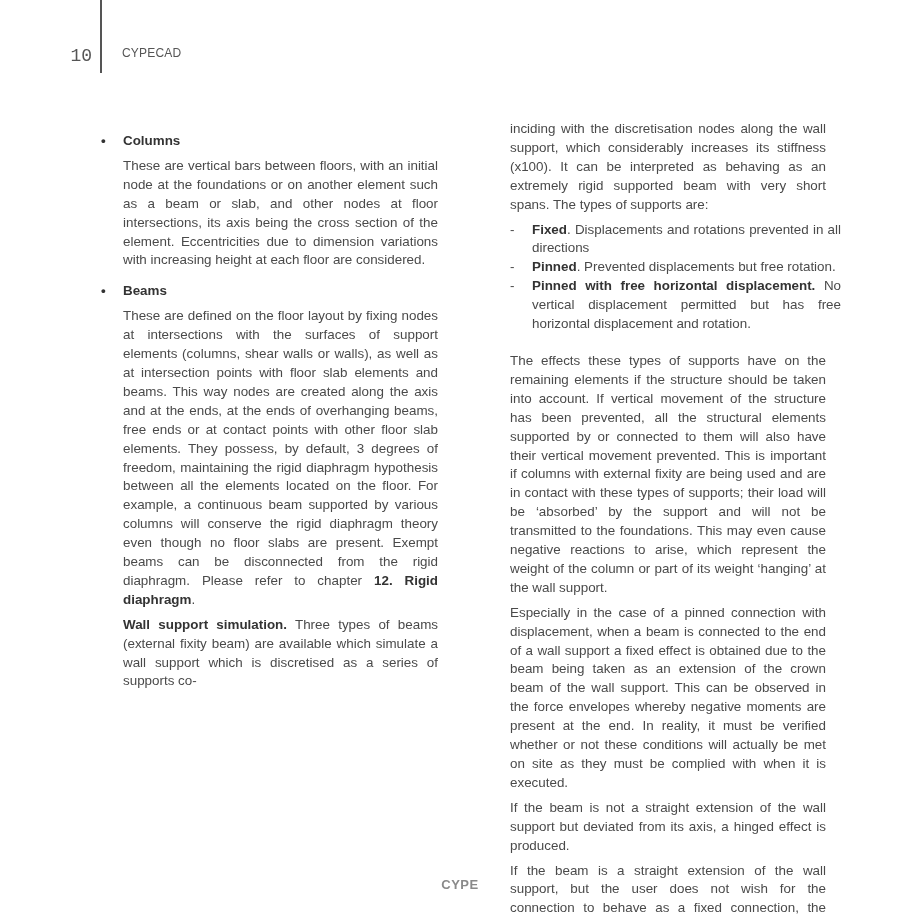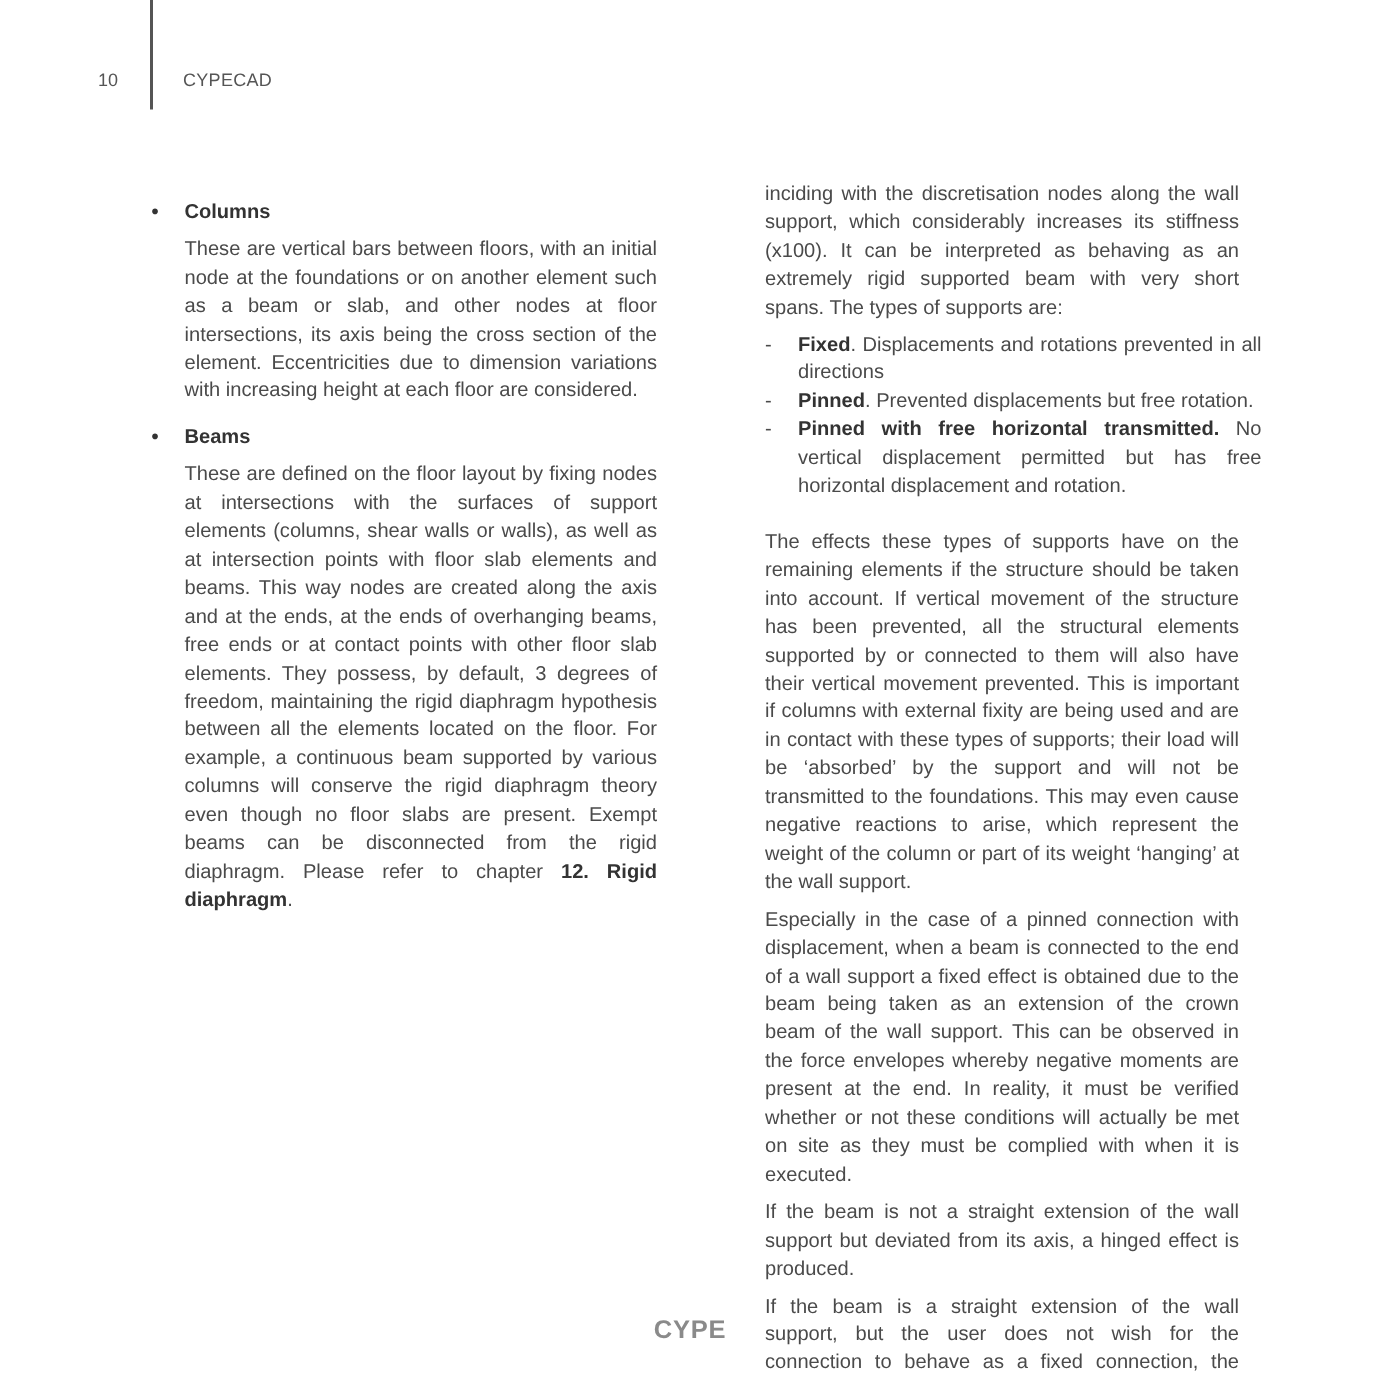--- a/index.html
+++ b/index.html
@@ -1,37 +1,37 @@
 <!DOCTYPE html>
 <html><head>
 <meta charset="utf-8">
 <style>
   html, body { margin: 0; padding: 0; background: #ffffff; }
   body { width: 920px; height: 920px; position: relative; overflow: hidden;
          font-family: "Liberation Sans", sans-serif; color: #4a4a4a; }
   .rule { position: absolute; left: 100px; top: 0; width: 2px; height: 73px; background: #555; }
-  .pagenum { position: absolute; left: 52px; top: 46px; width: 40px; text-align: center;
-             font-size: 12px; color: #555; }
+  .pagenum { position: absolute; left: 52px; top: 46px; width: 40px; text-align: right;
+             font-size: 18px; color: #555; font-family: Liberation Mono, monospace; }
   .runhead { position: absolute; left: 122px; top: 46px; font-size: 12px; color: #555; letter-spacing: 0.2px; }
   .col { position: absolute; top: 120px; width: 352px; font-size: 13.4px; line-height: 18.9px; text-align: justify; }
   .col.left { left: 101px; }
   .col.right { left: 510px; width: 331px; }
   h1 { margin: 0 0 10px 0; font-size: 19px; font-weight: bold; color: #3f7ab6; line-height: 26px;
        font-family: "Liberation Sans", sans-serif; letter-spacing: -0.2px; }
   p { margin: 0 15px 6px 0; }
   .bullet { position: relative; margin: 12px 0 6px 0; font-weight: bold; color: #333; }
   .bullet .dot { position: absolute; left: 0; top: 0; }
   .bullet .lbl { margin-left: 22px; margin-top: 48px; }
   .indent { margin-left: 22px; }
   b { color: #333; }
   .dash-item { position: relative; padding-left: 22px; margin: 0; }
   .dash-item .dash { position: absolute; left: 0; top: 0; }
   .gap { height: 18px; }
   .footer { position: absolute; left: 0; width: 920px; top: 877px; text-align: center;
-            font-size: 17px; font-weight: bold; color: #8a8a8a; letter-spacing: 0.5px; }
+            font-size: 13px; font-weight: bold; color: #8a8a8a; letter-spacing: 0.5px; }
 </style>
 </head>
 <body>
 
 <div class="rule"></div>
 <div class="pagenum">10</div>
 <div class="runhead">CYPECAD</div>
 
 <div class="col left">
 
@@ -39,35 +39,36 @@
     <span class="dot">•</span>
     <span class="lbl">Columns</span>
   </div>
   <p class="indent">These are vertical bars between floors, with an initial node at the foundations or on another element such as a beam or slab, and other nodes at floor intersections, its axis being the cross section of the element. Eccentricities due to dimension variations with increasing height at each floor are considered.</p>
 
   <div class="bullet">
     <span class="dot">•</span>
     <span class="lbl">Beams</span>
   </div>
   <p class="indent"><span>These are defined on the floor layout by fixing nodes at intersections with the surfaces of support elements (columns, shear walls or walls), as well as at intersection points with floor slab elements and beams. This way nodes are created along the axis and at the ends, at the ends of overhanging beams, free ends or at contact points with other floor slab elements. They possess, by default, 3 degrees of freedom, maintaining the rigid diaphragm hypothesis between all the elements located on the floor. For example, a continuous beam supported by various columns will conserve the rigid diaphragm theory even though no floor slabs are present. Exempt beams can be disconnected from the rigid diaphragm. Please refer to chapter </span><b>12. Rigid diaphragm</b><span>.</span></p>
+  <p class="indent"><b>Wall support simulation.</b><span> Three types of beams (external fixity beam) are available which simulate a wall support which is discretised as a series of supports co-</span></p>
 </div>
 
 <div class="col right">
   <p>inciding with the discretisation nodes along the wall support, which considerably increases its stiffness (x100). It can be interpreted as behaving as an extremely rigid supported beam with very short spans. The types of supports are:</p>
   <div class="dash-item">
     <span class="dash">-</span>
     <b>Fixed</b><span>.</span><span> Displacements and rotations prevented in all directions</span>
   </div>
   <div class="dash-item">
     <span class="dash">-</span>
     <b>Pinned</b><span>.</span><span> Prevented displacements but free rotation.</span>
   </div>
   <div class="dash-item">
     <span class="dash">-</span>
-    <b>Pinned with free horizontal transmitted.</b><span></span><span> No vertical displacement permitted but has free horizontal displacement and rotation.</span>
+    <b>Pinned with free horizontal displacement.</b><span></span><span> No vertical displacement permitted but has free horizontal displacement and rotation.</span>
   </div>
   <div class="gap"></div>
   <p>The effects these types of supports have on the remaining elements if the structure should be taken into account. If vertical movement of the structure has been prevented, all the structural elements supported by or connected to them will also have their vertical movement prevented. This is important if columns with external fixity are being used and are in contact with these types of supports; their load will be ‘absorbed’ by the support and will not be transmitted to the foundations. This may even cause negative reactions to arise, which represent the weight of the column or part of its weight ‘hanging’ at the wall support.</p>
   <p>Especially in the case of a pinned connection with displacement, when a beam is connected to the end of a wall support a fixed effect is obtained due to the beam being taken as an extension of the crown beam of the wall support. This can be observed in the force envelopes whereby negative moments are present at the end. In reality, it must be verified whether or not these conditions will actually be met on site as they must be complied with when it is executed.</p>
   <p>If the beam is not a straight extension of the wall support but deviated from its axis, a hinged effect is produced.</p>
   <p>If the beam is a straight extension of the wall support, but the user does not wish for the connection to behave as a fixed connection, the connection should be pinned.</p>
 </div>
 
 <div class="footer">CYPE</div>
 

